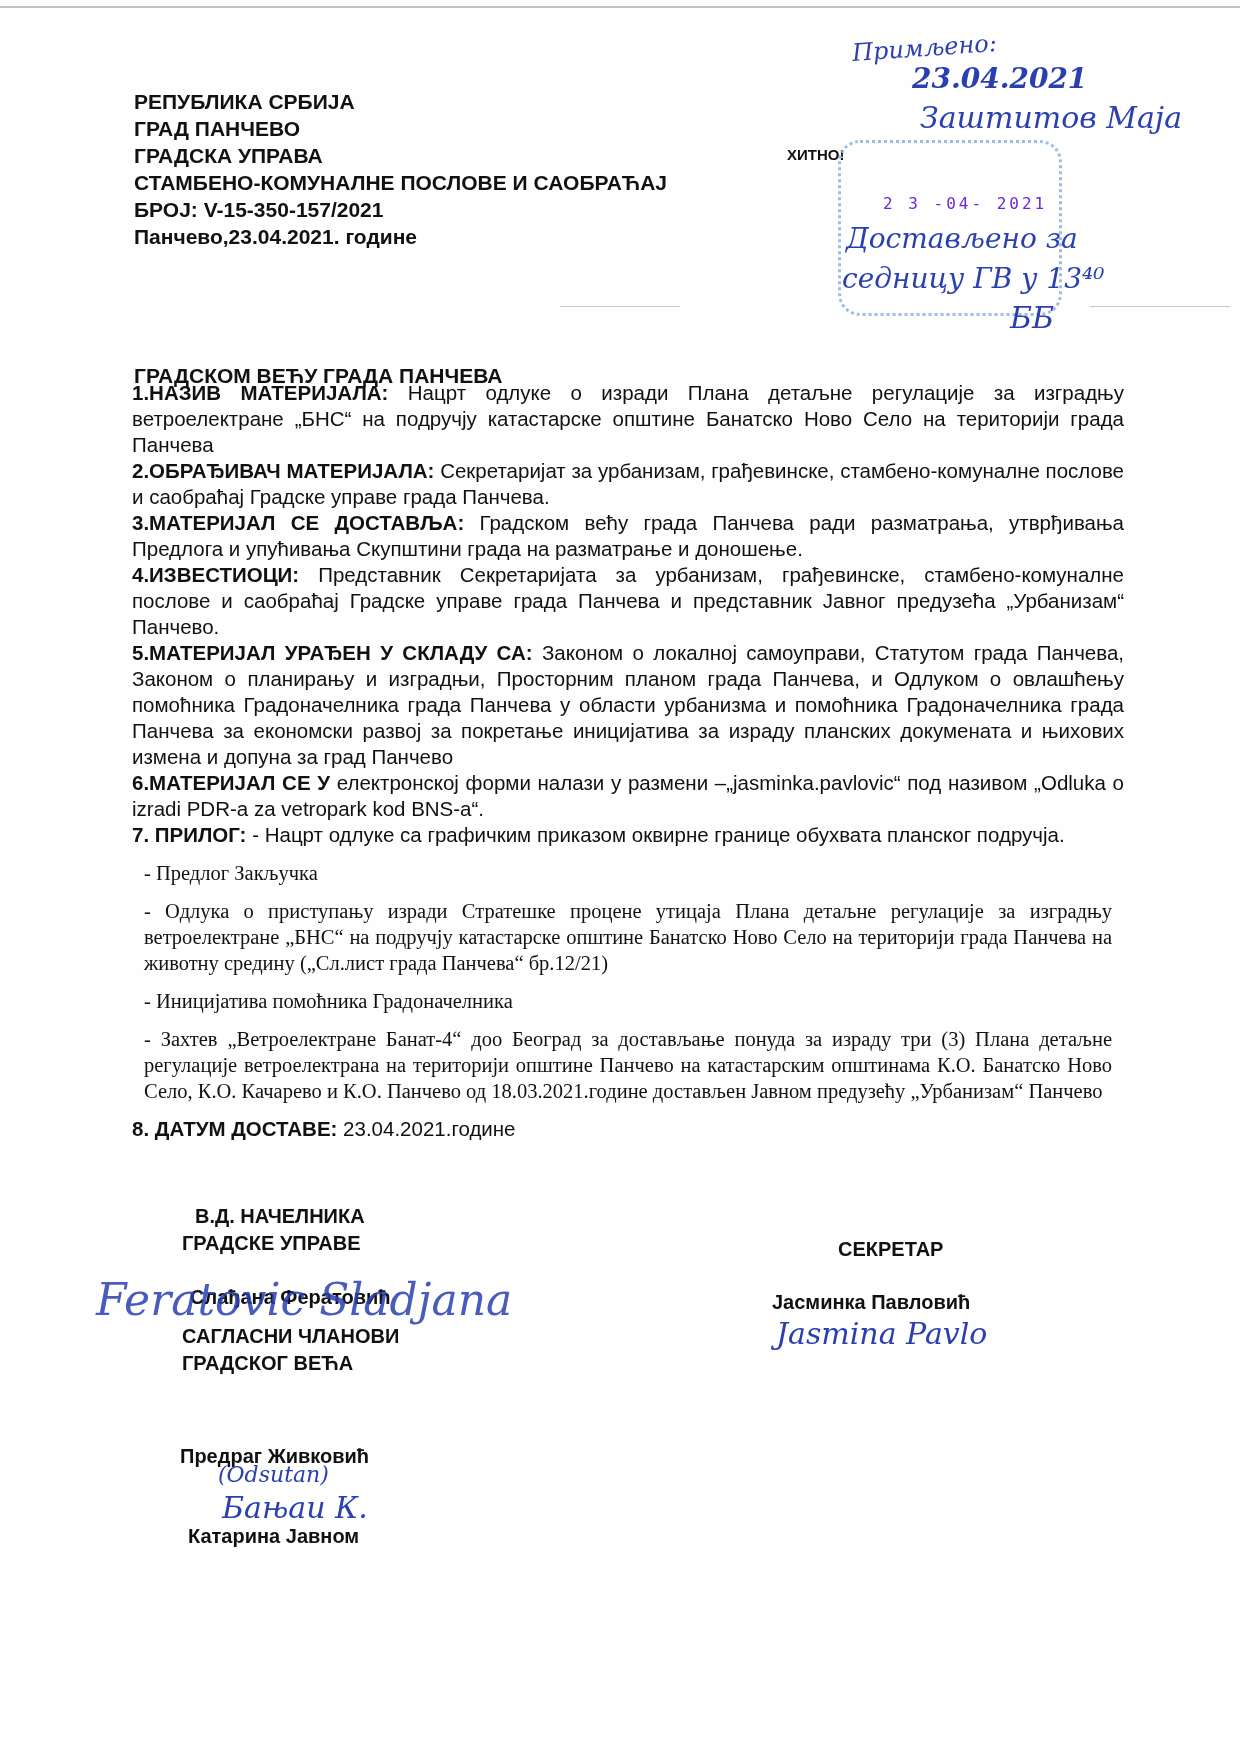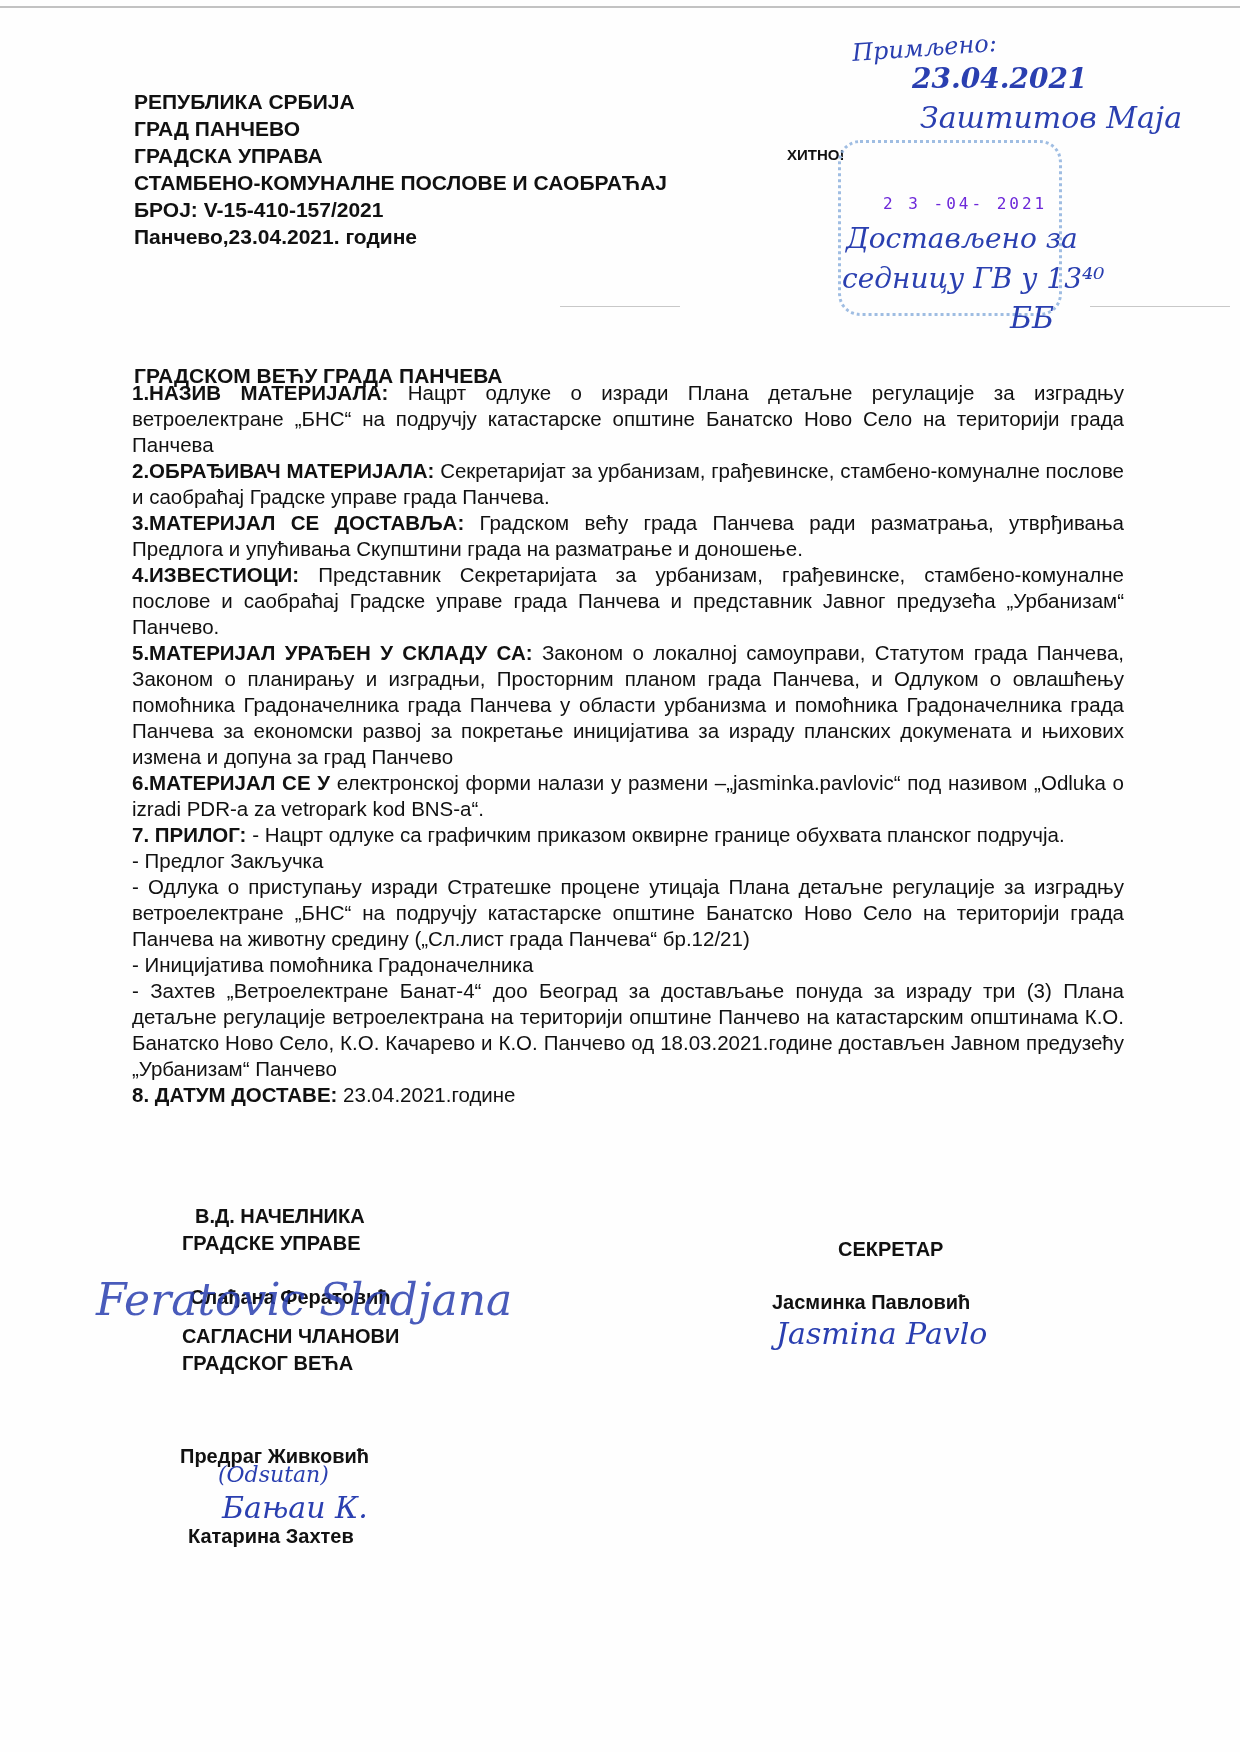--- a/index.html
+++ b/index.html
@@ -12,36 +12,36 @@
   .urgent { position:absolute; left:787px; top:146px; font-weight:bold; font-size:15px; }
   .stamp { position:absolute; left:838px; top:140px; width:218px; height:170px; border:3px dotted #8fb2de;
            border-radius:22px; opacity:.85; }
   .stamp-date { position:absolute; left:883px; top:194px; font-size:16px; color:#6d28d9; letter-spacing:3px;
                 font-family:"DejaVu Sans Mono", monospace; }
   .hw { position:absolute; color:#2a3fb0; font-family:"DejaVu Serif", serif; font-style:italic; white-space:nowrap; }
   .addressee { position:absolute; left:134px; top:328px; font-weight:bold; font-size:21px;margin-top:36px; }
   .body { position:absolute; left:132px; top:380px; width:992px; font-size:20.5px; line-height:26px; }
   .body p { margin:0; text-align:justify; }
   .body b { font-weight:bold; }
-  .body .li { margin:0; }
+  .body .li { margin:12px;font-family:Liberation Serif, serif; }
   .sig { position:absolute; font-weight:bold; font-size:20px; line-height:27px; white-space:nowrap; }
   .scan-line { position:absolute; height:1px; background:#c8c8c8; }
 </style>
 </head>
 <body>
 
 <div class="page">
   <div class="topline"></div>
 
   <div class="header">
     <div>РЕПУБЛИКА СРБИЈА</div>
     <div>ГРАД ПАНЧЕВО</div>
     <div>ГРАДСКА УПРАВА</div>
     <div>СТАМБЕНО-КОМУНАЛНЕ ПОСЛОВЕ И САОБРАЋАЈ</div>
-    <div>БРОЈ: V-15-410-157/2021</div>
+    <div>БРОЈ: V-15-350-157/2021</div>
     <div>Панчево,23.04.2021. године</div>
   </div>
 
   <div class="urgent">ХИТНО!</div>
 
   <div class="hw" style="left:852px;top:34px;font-size:24px;transform:rotate(-4deg);">Примљено:</div>
   <div class="hw" style="left:912px;top:62px;font-size:28px;font-weight:bold;">23.04.2021</div>
   <div class="hw" style="left:920px;top:100px;font-size:30px;">Заштитов Маја</div>
 
   <div class="stamp"></div>
@@ -73,18 +73,18 @@
   <div class="sig" style="left:195px;top:1203px;">В.Д. НАЧЕЛНИКА</div>
   <div class="sig" style="left:182px;top:1230px;">ГРАДСКЕ УПРАВЕ</div>
   <div class="sig" style="left:190px;top:1284px;">Слађана Фератовић</div>
   <div class="hw" style="left:96px;top:1274px;font-size:44px;opacity:.85;">Feratovic Sladjana</div>
   <div class="sig" style="left:182px;top:1323px;">САГЛАСНИ ЧЛАНОВИ</div>
   <div class="sig" style="left:182px;top:1350px;">ГРАДСКОГ ВЕЋА</div>
 
   <div class="sig" style="left:180px;top:1443px;">Предраг Живковић</div>
   <div class="hw" style="left:218px;top:1462px;font-size:22px;">(Odsutan)</div>
   <div class="hw" style="left:222px;top:1490px;font-size:30px;">Бањаи К.</div>
-  <div class="sig" style="left:188px;top:1523px;">Катарина Захтев</div>
+  <div class="sig" style="left:188px;top:1523px;">Катарина Јавном</div>
 
   <div class="sig" style="left:838px;top:1236px;">СЕКРЕТАР</div>
   <div class="sig" style="left:772px;top:1289px;">Јасминка Павловић</div>
   <div class="hw" style="left:776px;top:1316px;font-size:30px;text-align:center;">Jasmina Pavlo</div>
 </div>
 
 </body></html>

